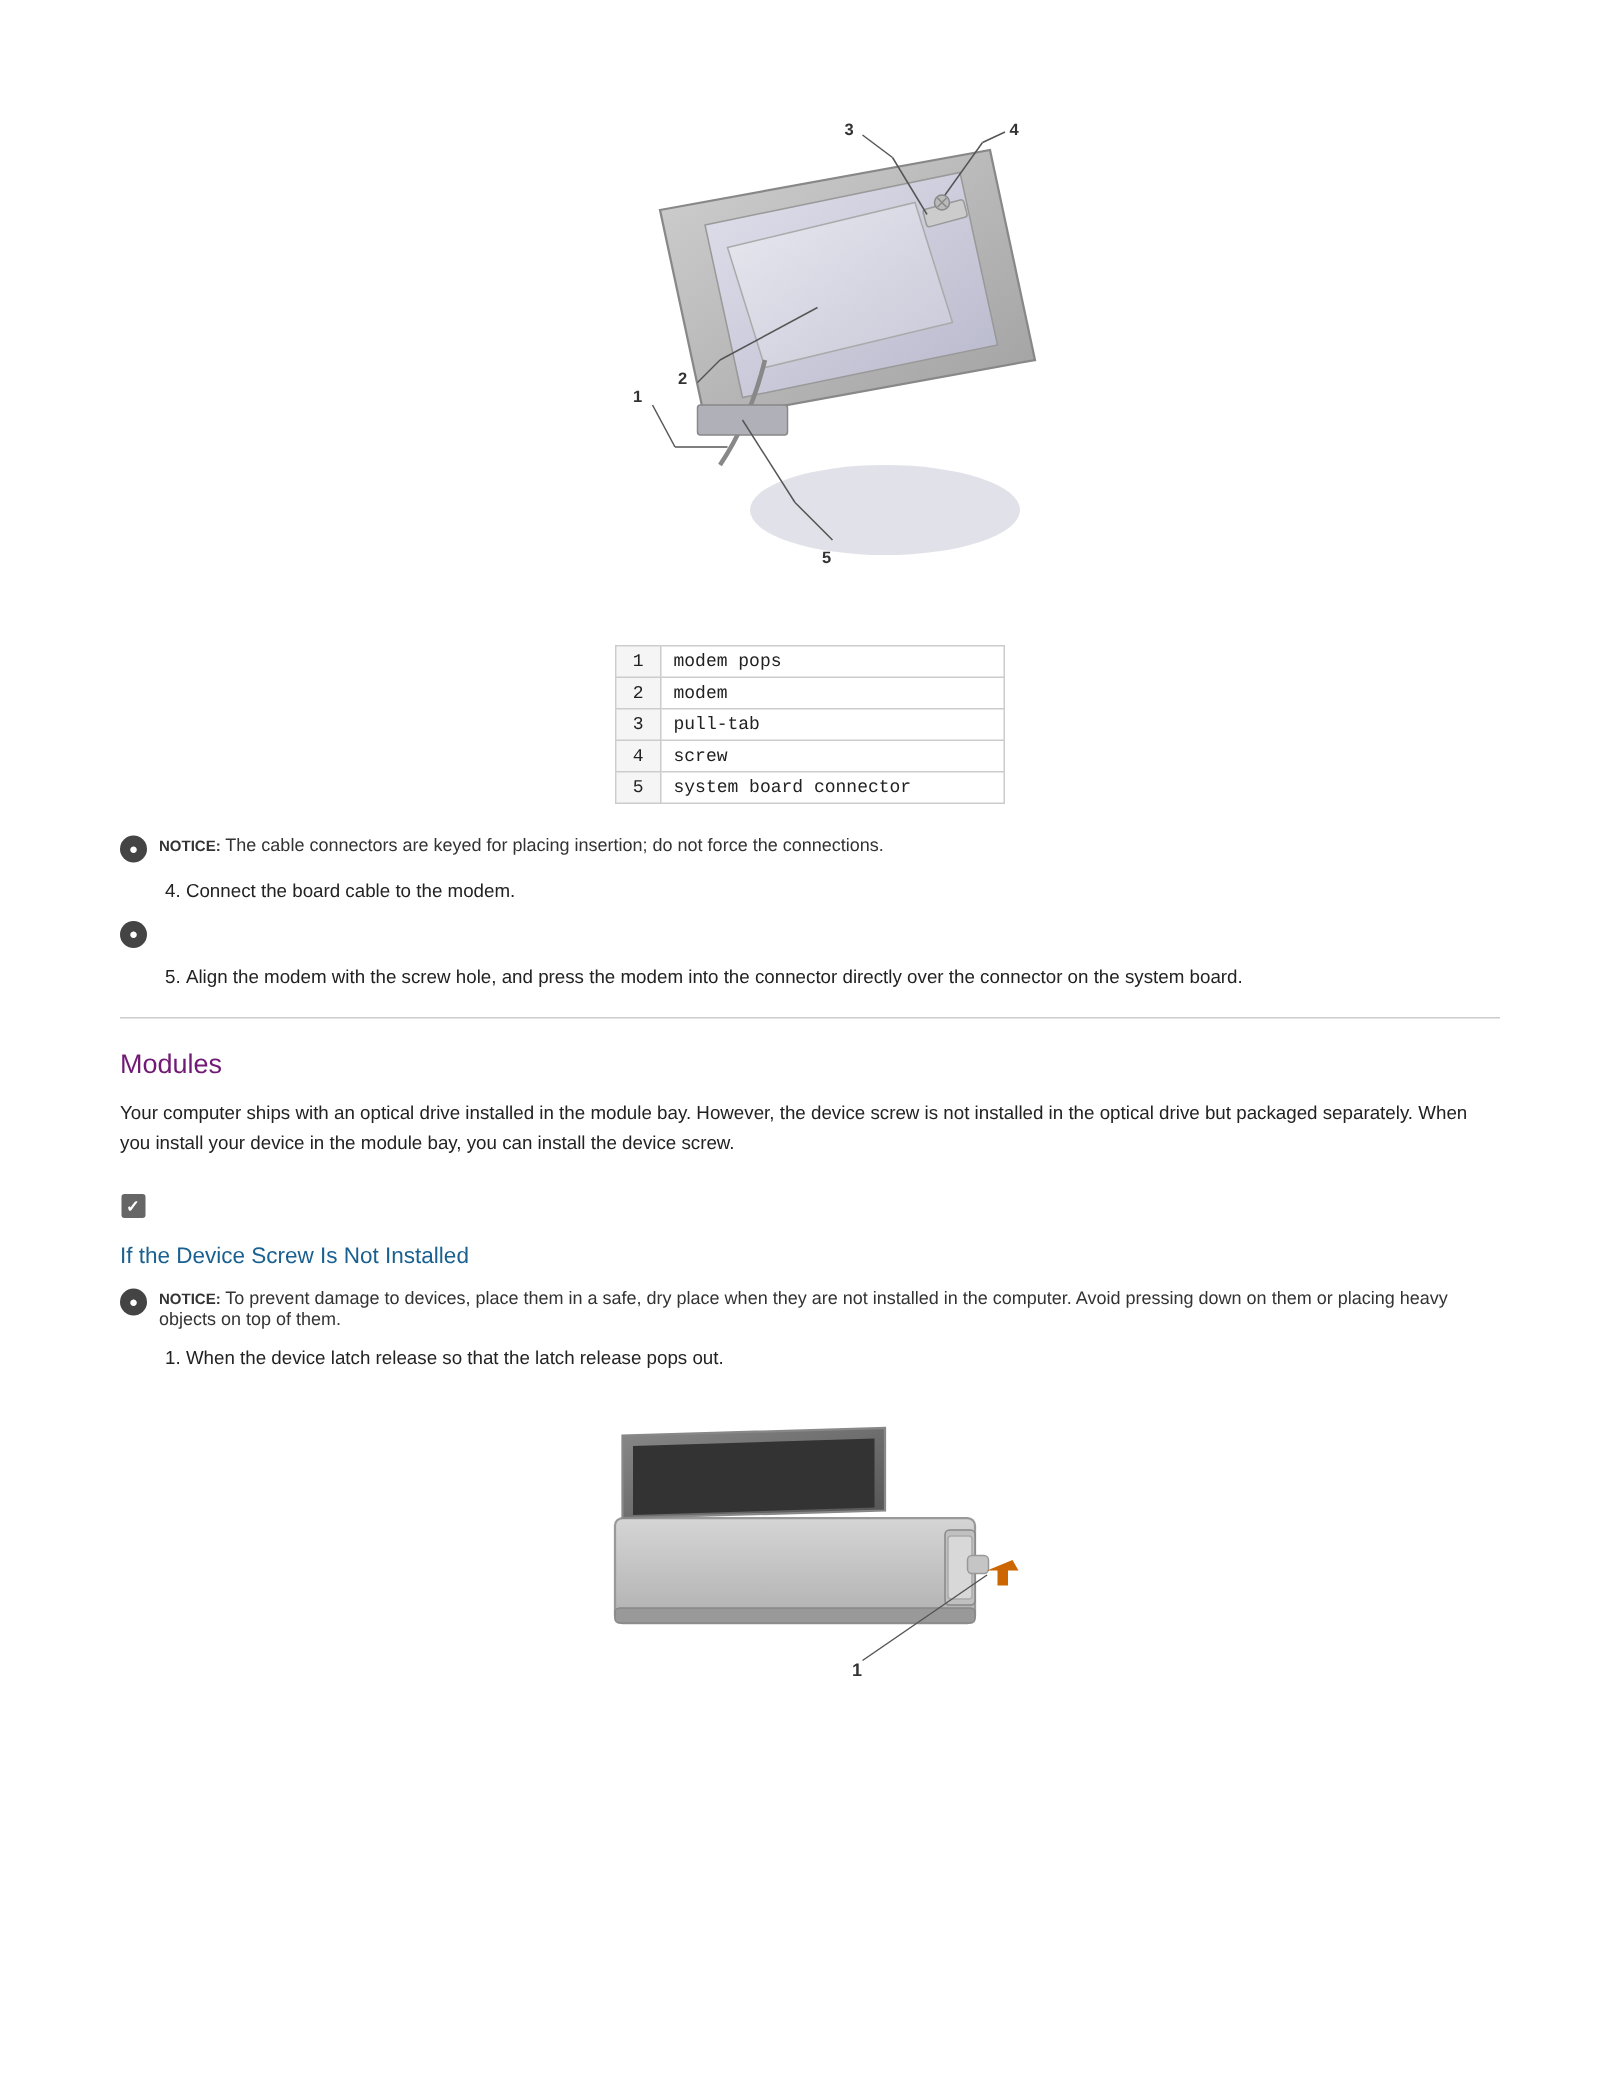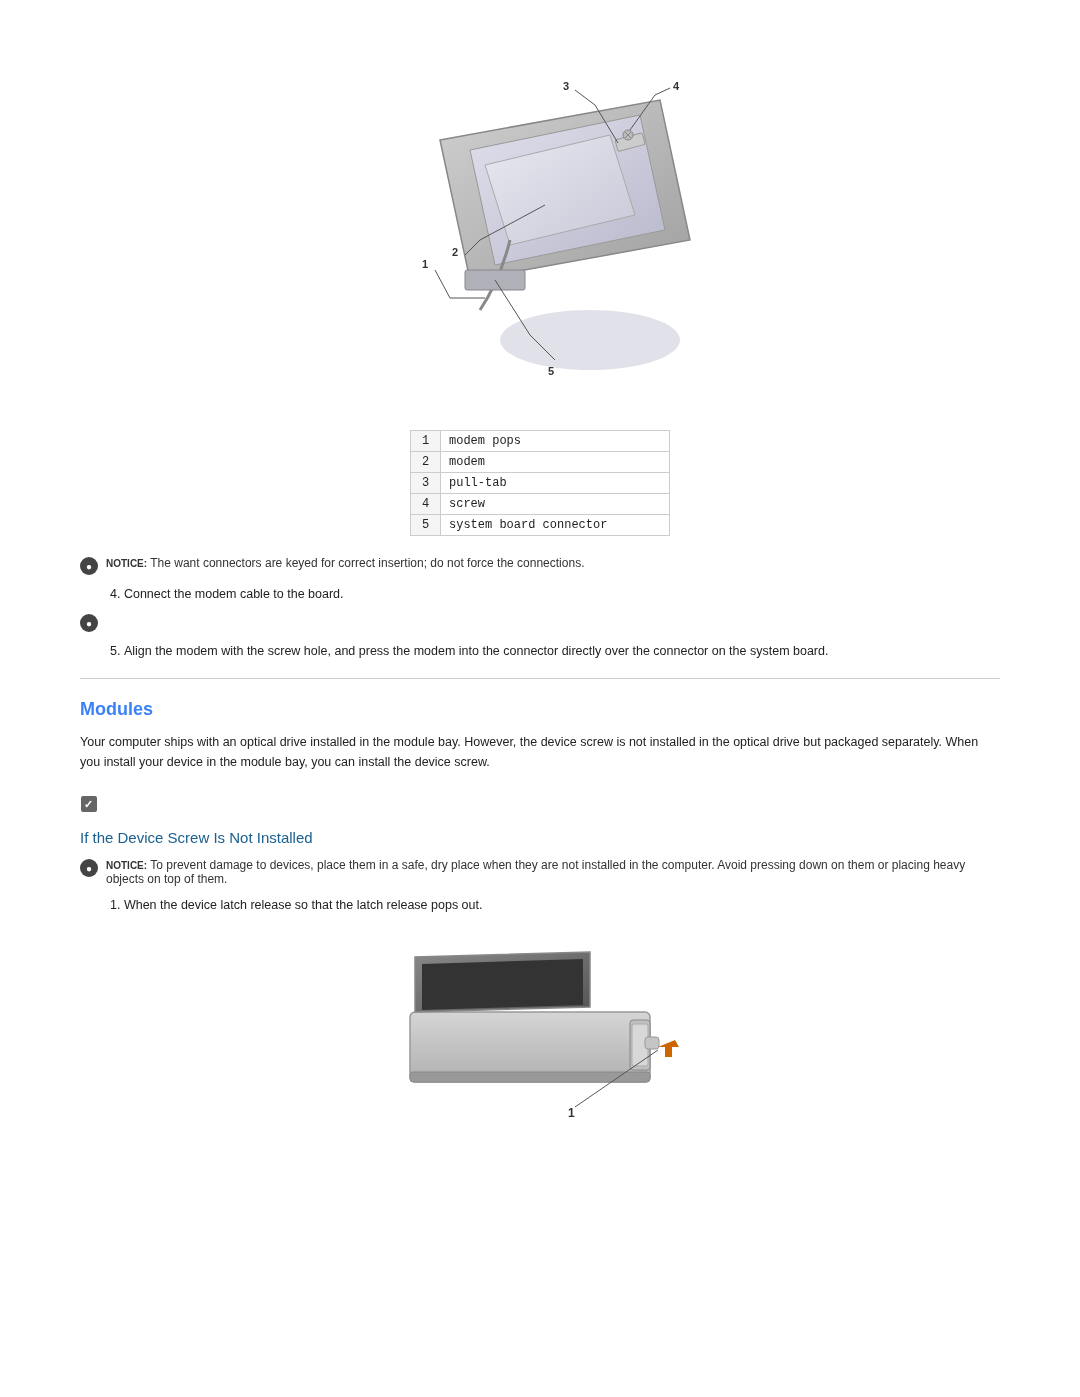--- a/index.html
+++ b/index.html
@@ -86,22 +86,22 @@
     }
 
     .section-divider {
       border: none;
       border-top: 1px solid #ccc;
       margin: 20px 0;
     }
 
     .section-heading {
       font-size: 18px;
-      font-weight: bold;
-      color: #3b82f6;
+      font-weight: normal;
+      color: #701a75;
       margin: 20px 0 12px 0;
       font-family: Arial, sans-serif;
     }
 
     .section-text {
       font-size: 12.5px;
       line-height: 1.6;
       margin-bottom: 22px;
     }
 
@@ -201,26 +201,26 @@
     <tr>
       <td>5</td>
       <td>system board connector</td>
     </tr>
   </tbody>
 </table>
 
 <div class="notice-block">
   <div class="notice-icon dark">●</div>
   <div class="notice-text">
-    <strong>NOTICE:</strong><span> The want connectors are keyed for correct insertion; do not force the connections.</span>
+    <strong>NOTICE:</strong><span> The cable connectors are keyed for placing insertion; do not force the connections.</span>
   </div>
 </div>
 
 <div class="step-item">
-  <span>4.</span>&nbsp;<span>Connect the modem cable to the board.</span>
+  <span>4.</span>&nbsp;<span>Connect the board cable to the modem.</span>
 </div>
 
 <div class="notice-block">
   <div class="notice-icon dark">●</div>
 </div>
 
 <div class="step-item">
   <span>5.</span>&nbsp;<span>Align the modem with the screw hole, and press the modem into the connector directly over the connector on the system board.</span>
 </div>
 

